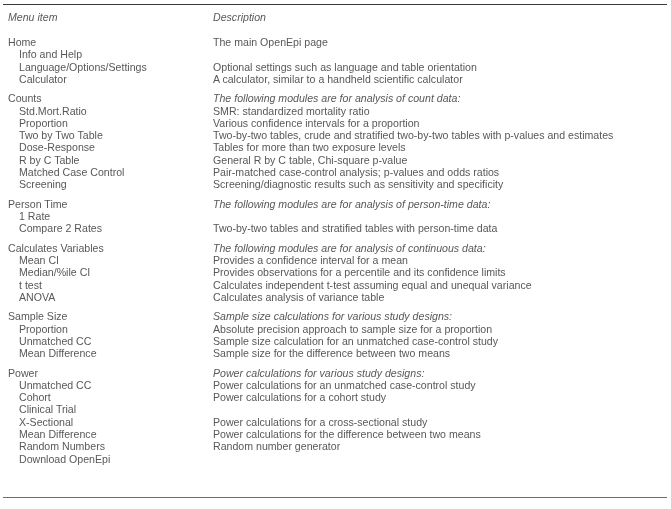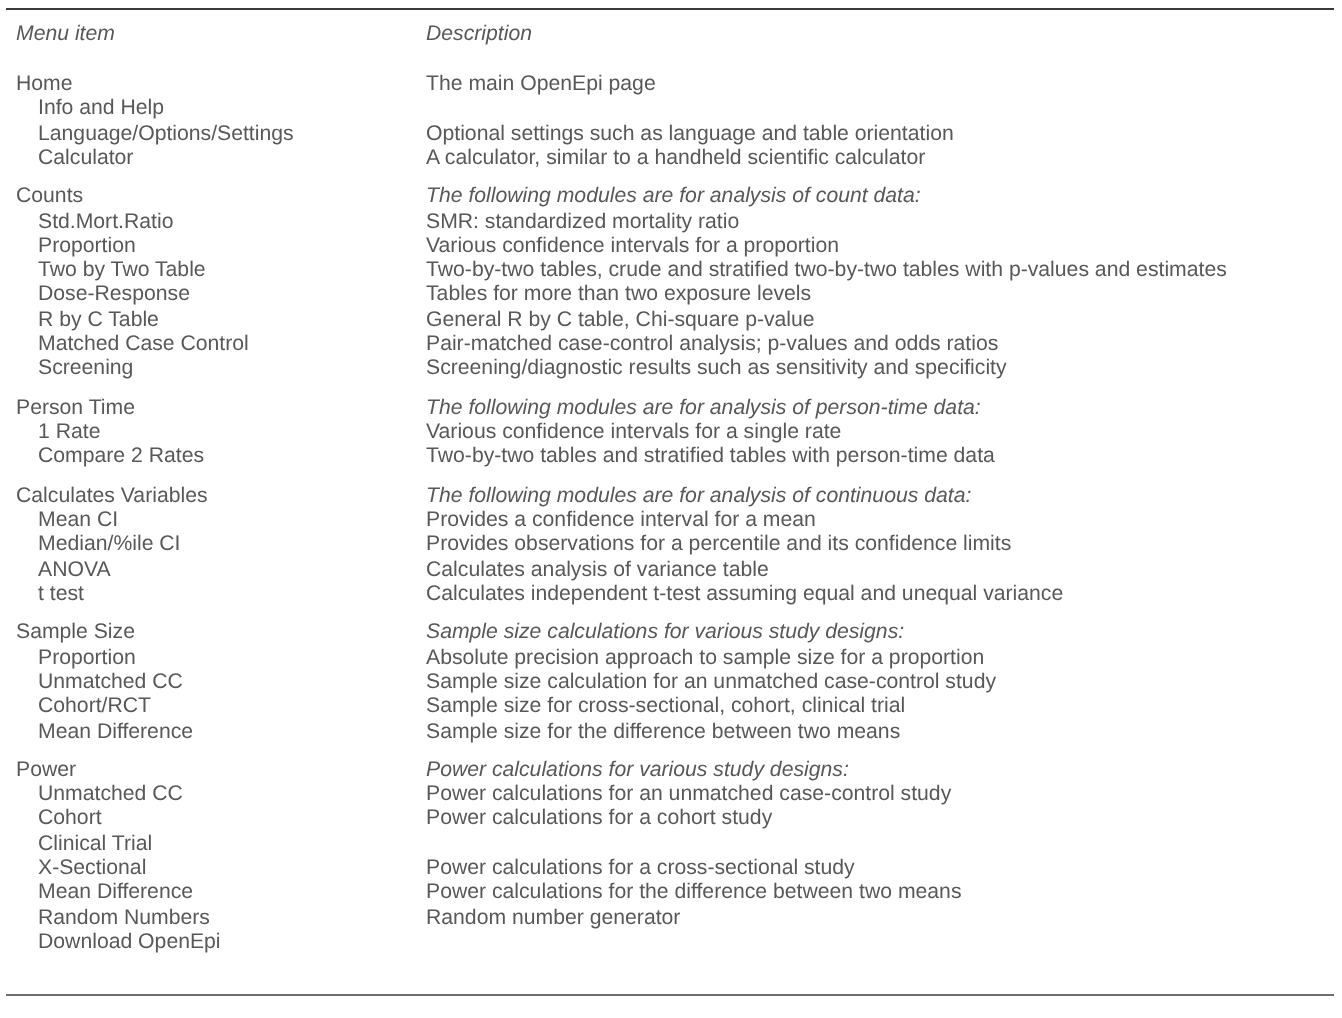--- a/index.html
+++ b/index.html
@@ -162,63 +162,58 @@
       <div class="row">
         <span class="m sub">Screening</span>
         <span class="d">Screening/diagnostic results such as sensitivity and specificity</span>
       </div>
       <div class="row gap">
         <span class="m">Person Time</span>
         <span class="d ital">The following modules are for analysis of person-time data:</span>
       </div>
       <div class="row">
         <span class="m sub">1 Rate</span>
-        <span class="d">Various confidence intervals for a single rate</span>
       </div>
       <div class="row">
         <span class="m sub">Compare 2 Rates</span>
         <span class="d">Two-by-two tables and stratified tables with person-time data</span>
       </div>
       <div class="row gap">
         <span class="m">Calculates Variables</span>
         <span class="d ital">The following modules are for analysis of continuous data:</span>
       </div>
       <div class="row">
         <span class="m sub">Mean CI</span>
         <span class="d">Provides a confidence interval for a mean</span>
       </div>
       <div class="row">
         <span class="m sub">Median/%ile CI</span>
         <span class="d">Provides observations for a percentile and its confidence limits</span>
       </div>
       <div class="row">
+        <span class="m sub">t test</span>
+        <span class="d">Calculates independent t-test assuming equal and unequal variance</span>
+      </div>
+      <div class="row">
         <span class="m sub">ANOVA</span>
         <span class="d">Calculates analysis of variance table</span>
       </div>
-      <div class="row">
-        <span class="m sub">t test</span>
-        <span class="d">Calculates independent t-test assuming equal and unequal variance</span>
-      </div>
       <div class="row gap">
         <span class="m">Sample Size</span>
         <span class="d ital">Sample size calculations for various study designs:</span>
       </div>
       <div class="row">
         <span class="m sub">Proportion</span>
         <span class="d">Absolute precision approach to sample size for a proportion</span>
       </div>
       <div class="row">
         <span class="m sub">Unmatched CC</span>
         <span class="d">Sample size calculation for an unmatched case-control study</span>
       </div>
       <div class="row">
-        <span class="m sub">Cohort/RCT</span>
-        <span class="d">Sample size for cross-sectional, cohort, clinical trial</span>
-      </div>
-      <div class="row">
         <span class="m sub">Mean Difference</span>
         <span class="d">Sample size for the difference between two means</span>
       </div>
       <div class="row gap">
         <span class="m">Power</span>
         <span class="d ital">Power calculations for various study designs:</span>
       </div>
       <div class="row">
         <span class="m sub">Unmatched CC</span>
         <span class="d">Power calculations for an unmatched case-control study</span>

